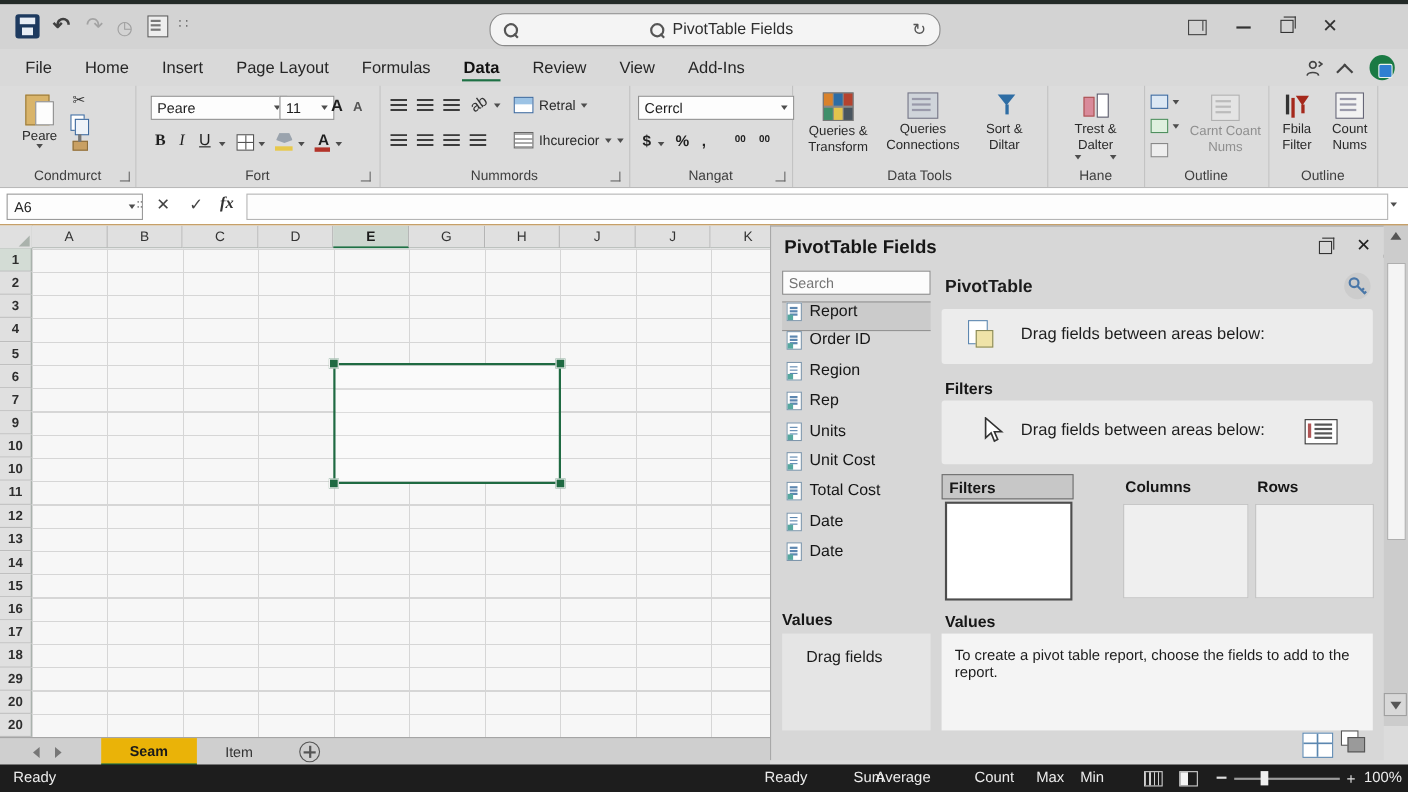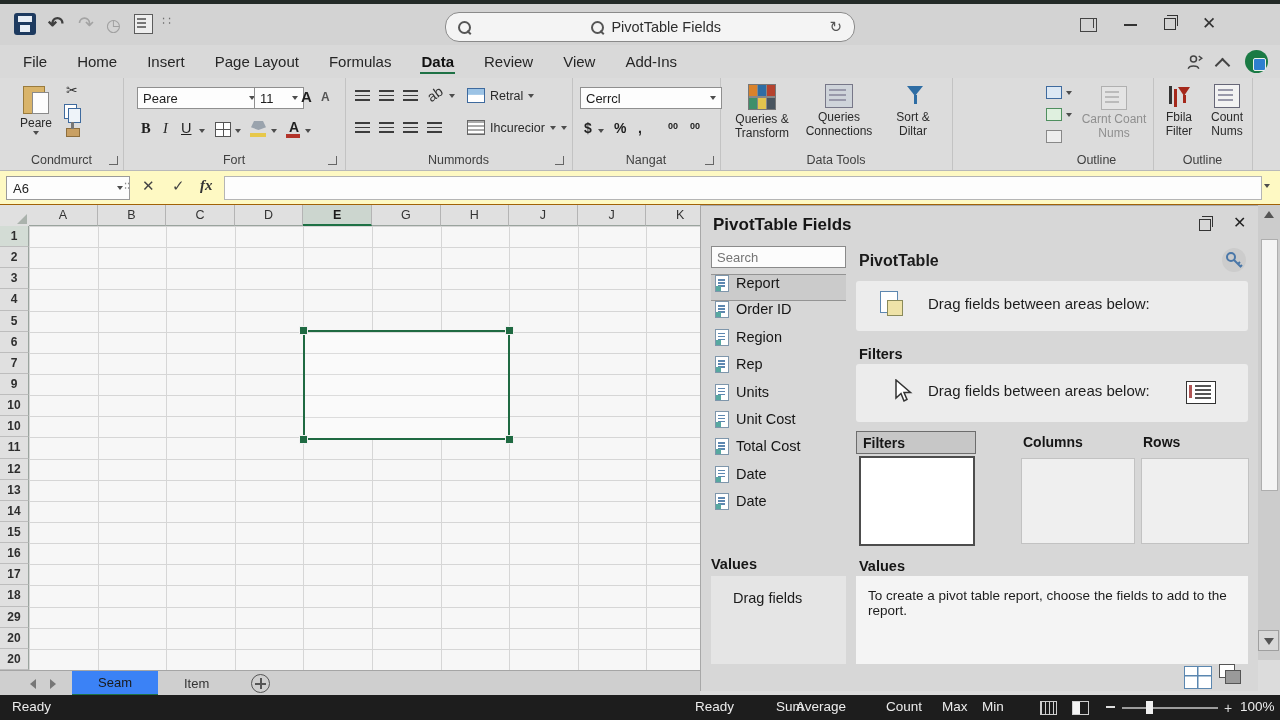--- a/index.html
+++ b/index.html
@@ -117,21 +117,21 @@
   #gray-ic i{position:absolute;left:3px;top:4px;width:14px;height:1.5px;background:#bbb;box-shadow:0 5px 0 #bbb,0 10px 0 #bbb;}
   #g-out2{left:1153px;width:99px;}
   #ff-ic{width:22px;height:24px;position:relative;}
   #ff-ic .bars{position:absolute;left:1px;top:2px;width:3px;height:18px;background:#333;box-shadow:5px 3px 0 #a5281b;}
   #ff-ic .fun{position:absolute;left:10px;top:3px;width:0;height:0;border-left:6px solid transparent;border-right:6px solid transparent;border-top:9px solid #a5281b;}
   #ff-ic .stem{position:absolute;left:15px;top:11px;width:2.5px;height:8px;background:#a5281b;}
   #cn-ic{width:24px;height:22px;border:1.5px solid #667;background:#f2f2f2;position:relative;}
   #cn-ic i{position:absolute;left:3px;top:4px;width:15px;height:1.5px;background:#99a;box-shadow:0 5px 0 #99a,0 10px 0 #99a;}
   #rib-chev{left:1258px;top:150px;width:9px;height:9px;border-top:2px solid #444;border-left:2px solid #444;transform:rotate(45deg);position:absolute;}
   
-  #fbar{left:0;top:171px;width:1280px;height:33px;background:#fef9c3;border-bottom:1px solid #a16207;}
+  #fbar{left:0;top:171px;width:1280px;height:33px;background:#ffffff;border-bottom:1px solid #a16207;}
   #namebox{left:6px;top:5px;width:110px;height:22px;background:#fdfdfd;border:1px solid #9a9a9a;display:flex;align-items:center;padding:0 6px;font-size:13px;}
   #namebox .sp{flex:1;}
   #fb-dots{left:124px;top:8px;color:#8a8a8a;font-size:12px;}
   .fb-btn{top:6px;font-size:15px;color:#444;}
   #fb-x{left:142px;}
   #fb-ck{left:172px;}
   #fb-fx{left:200px;font-family:"Liberation Serif",serif;font-style:italic;font-weight:bold;font-size:15px;color:#333;}
   #fb-input{left:224px;top:5px;width:1036px;height:22px;background:#fdfdfd;border:1px solid #b5b5b5;}
   #fb-dd{left:1264px;top:13px;position:absolute;}
   
@@ -153,21 +153,21 @@
      background:repeating-linear-gradient(to bottom,#dcdcdc 0 1px,#fafafa 1px 21.143px);}
   .hdl{position:absolute;width:7px;height:7px;background:#1f6a42;border:1.5px solid #f2f2f2;}
   .hdl.tl{left:-6px;top:-6px;} .hdl.tr{right:-6px;top:-6px;}
   .hdl.bl{left:-6px;bottom:-6px;} .hdl.br{right:-6px;bottom:-6px;}
   
   #sheetstrip{left:0;top:670px;width:700px;height:25px;background:#cfcfcf;border-top:1px solid #a5a5a5;display:flex;align-items:stretch;}
   .navtri{width:0;height:0;border-top:5px solid transparent;border-bottom:5px solid transparent;margin-top:8px;}
   #nav-l{border-right:6px solid #777;margin-left:30px;}
   #nav-r{border-left:6px solid #777;margin-left:14px;}
   .stab{padding:0 26px;display:flex;align-items:center;font-size:13px;color:#333;}
-  .stab-active{background:#3b82f6;border-bottom:2.5px solid #1e7145;font-weight:normal;color:#1a1a1a;margin-left:16px;}
+  .stab-active{background:#eab308;border-bottom:2.5px solid #1e7145;font-weight:bold;color:#1a1a1a;margin-left:36px;}
   #newsheet{position:relative;width:17px;height:17px;border:1.5px solid #555;border-radius:50%;margin:3px 0 0 16px;}
   #newsheet::before,#newsheet::after{content:"";position:absolute;background:#555;}
   #newsheet::before{left:7.5px;top:3px;width:2px;height:11px;}
   #newsheet::after{left:3px;top:7.5px;width:11px;height:2px;}
   
   #statusbar{left:0;top:695px;width:1280px;height:25px;background:#1d1d1d;color:#ececec;font-size:13.5px;}
   #sb-left{position:absolute;left:12px;top:4px;}
   .sb-item{position:absolute;top:4px;}
   .sb-ic{position:absolute;top:6px;width:15px;height:12px;border:1.5px solid #cfcfcf;}
   #sb-ic1{left:1040px;background:repeating-linear-gradient(to right,#cfcfcf 0 1px,transparent 1px 4px);}
@@ -403,20 +403,34 @@
       <div class="bigbtn" style="left:162px;top:6px;width:62px;">
         <div id="sf-ic">
             <span class="fun"></span>
             <span class="stem"></span>
           </div>
         <div class="blabel">Sort &amp; Diltar</div>
       </div>
       <div class="glabel">Data Tools</div>
     </div>
 
+    <div class="rgroup" id="g-hane">
+      <div class="bigbtn" style="left:8px;top:6px;width:72px;">
+        <div id="td-ic">
+            <span class="c1"></span>
+            <span class="c2"></span>
+          </div>
+        <div class="blabel">Trest &amp; Dalter</div>
+        <div class="dd2row">
+            <span class="dd"></span>
+            <span class="dd"></span>
+          </div>
+      </div>
+      <div class="glabel">Hane</div>
+    </div>
 
     <div class="rgroup" id="g-out1">
       <div class="ominirow" style="top:8px;">
           <span class="oic"></span>
           <span class="dd"></span>
         </div>
       <div class="ominirow" style="top:30px;">
           <span class="oic g"></span>
           <span class="dd"></span>
         </div>

